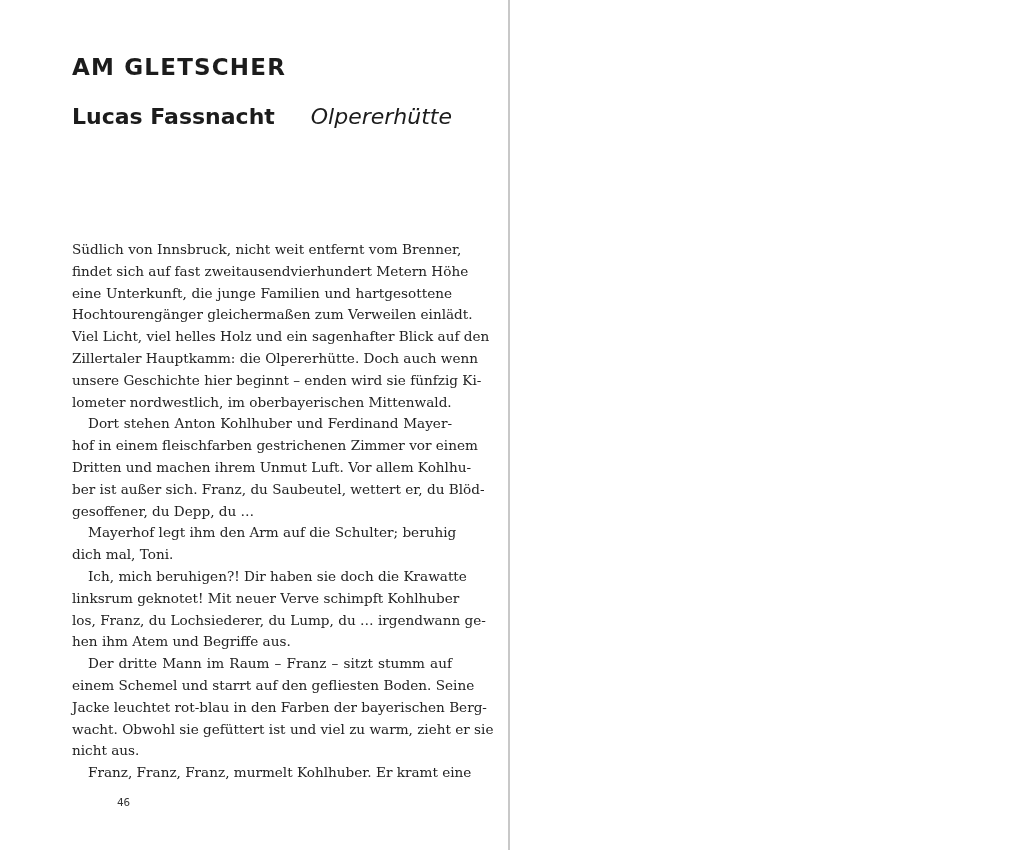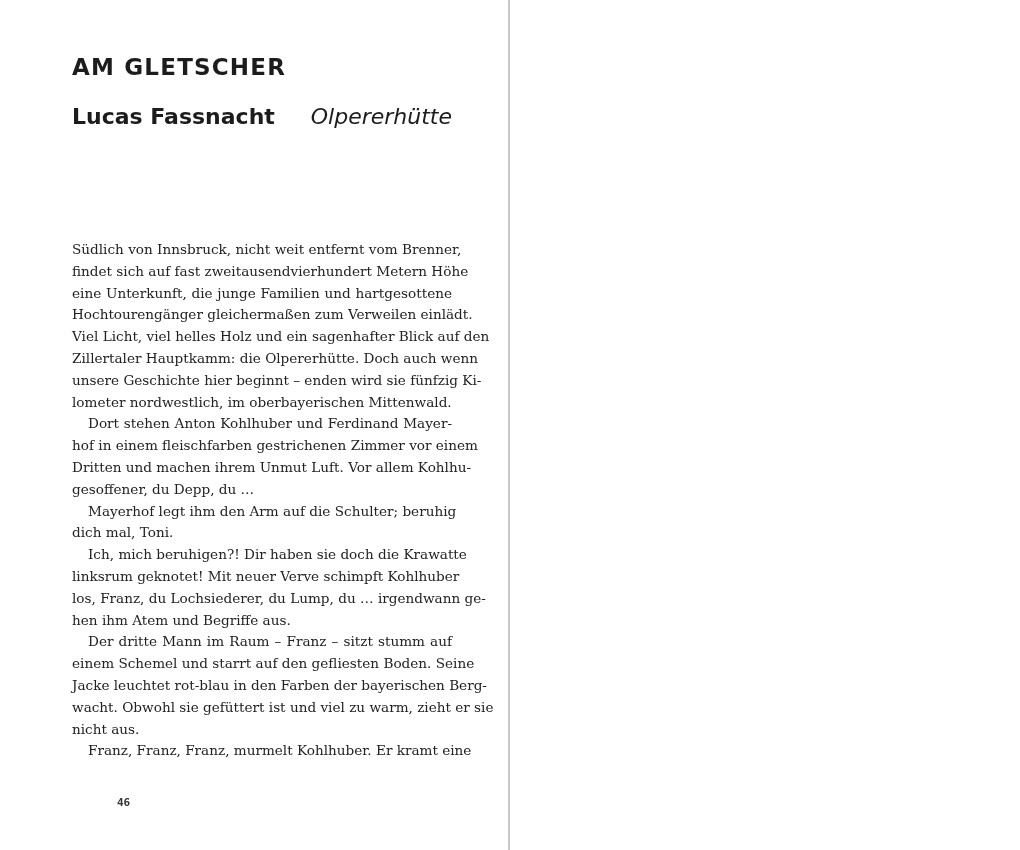--- a/index.html
+++ b/index.html
@@ -35,21 +35,21 @@
     }
     .left-body { left: 72px; top: 194px; width: 380px; margin-top: 45px; }
     .line {
       display: block; height: 21.8px; white-space: nowrap;
       text-align: justify; text-align-last: justify; overflow: visible;
     }
     .line.last { text-align-last: left; }
     .line.indent { text-indent: 16px; }
     .page-number {
       position: absolute; top: 796px;
-      font-family: "DejaVu Sans Mono", monospace; font-size: 11px; color: #333333; font-weight: bold;
+      font-family: "DejaVu Sans Mono", monospace; font-size: 11px; color: #333333;
     }
     .pn-left { left: 117px; }
   </style>
 </head>
 <body>
 
 <div class="page page-left">
   <h1 class="chapter-title">AM GLETSCHER</h1>
   <div class="byline">
     <span class="author">Lucas Fassnacht</span>
@@ -60,20 +60,21 @@
       <span class="line">findet sich auf fast zweitausendvierhundert Metern Höhe</span>
       <span class="line">eine Unterkunft, die junge Familien und hartgesottene</span>
       <span class="line">Hochtourengänger gleichermaßen zum Verweilen einlädt.</span>
       <span class="line">Viel Licht, viel helles Holz und ein sagenhafter Blick auf den</span>
       <span class="line">Zillertaler Hauptkamm: die Olpererhütte. Doch auch wenn</span>
       <span class="line">unsere Geschichte hier beginnt – enden wird sie fünfzig Ki-</span>
       <span class="line last">lometer nordwestlich, im oberbayerischen Mittenwald.</span>
       <span class="line indent">Dort stehen Anton Kohlhuber und Ferdinand Mayer-</span>
       <span class="line">hof in einem fleischfarben gestrichenen Zimmer vor einem</span>
       <span class="line">Dritten und machen ihrem Unmut Luft. Vor allem Kohlhu-</span>
+      <span class="line">ber ist außer sich. Franz, du Saubeutel, wettert er, du Blöd-</span>
       <span class="line last">gesoffener, du Depp, du …</span>
       <span class="line indent">Mayerhof legt ihm den Arm auf die Schulter; beruhig</span>
       <span class="line last">dich mal, Toni.</span>
       <span class="line indent">Ich, mich beruhigen?! Dir haben sie doch die Krawatte</span>
       <span class="line">linksrum geknotet! Mit neuer Verve schimpft Kohlhuber</span>
       <span class="line">los, Franz, du Lochsiederer, du Lump, du … irgendwann ge-</span>
       <span class="line last">hen ihm Atem und Begriffe aus.</span>
       <span class="line indent">Der dritte Mann im Raum – Franz – sitzt stumm auf</span>
       <span class="line">einem Schemel und starrt auf den gefliesten Boden. Seine</span>
       <span class="line">Jacke leuchtet rot-blau in den Farben der bayerischen Berg-</span>

